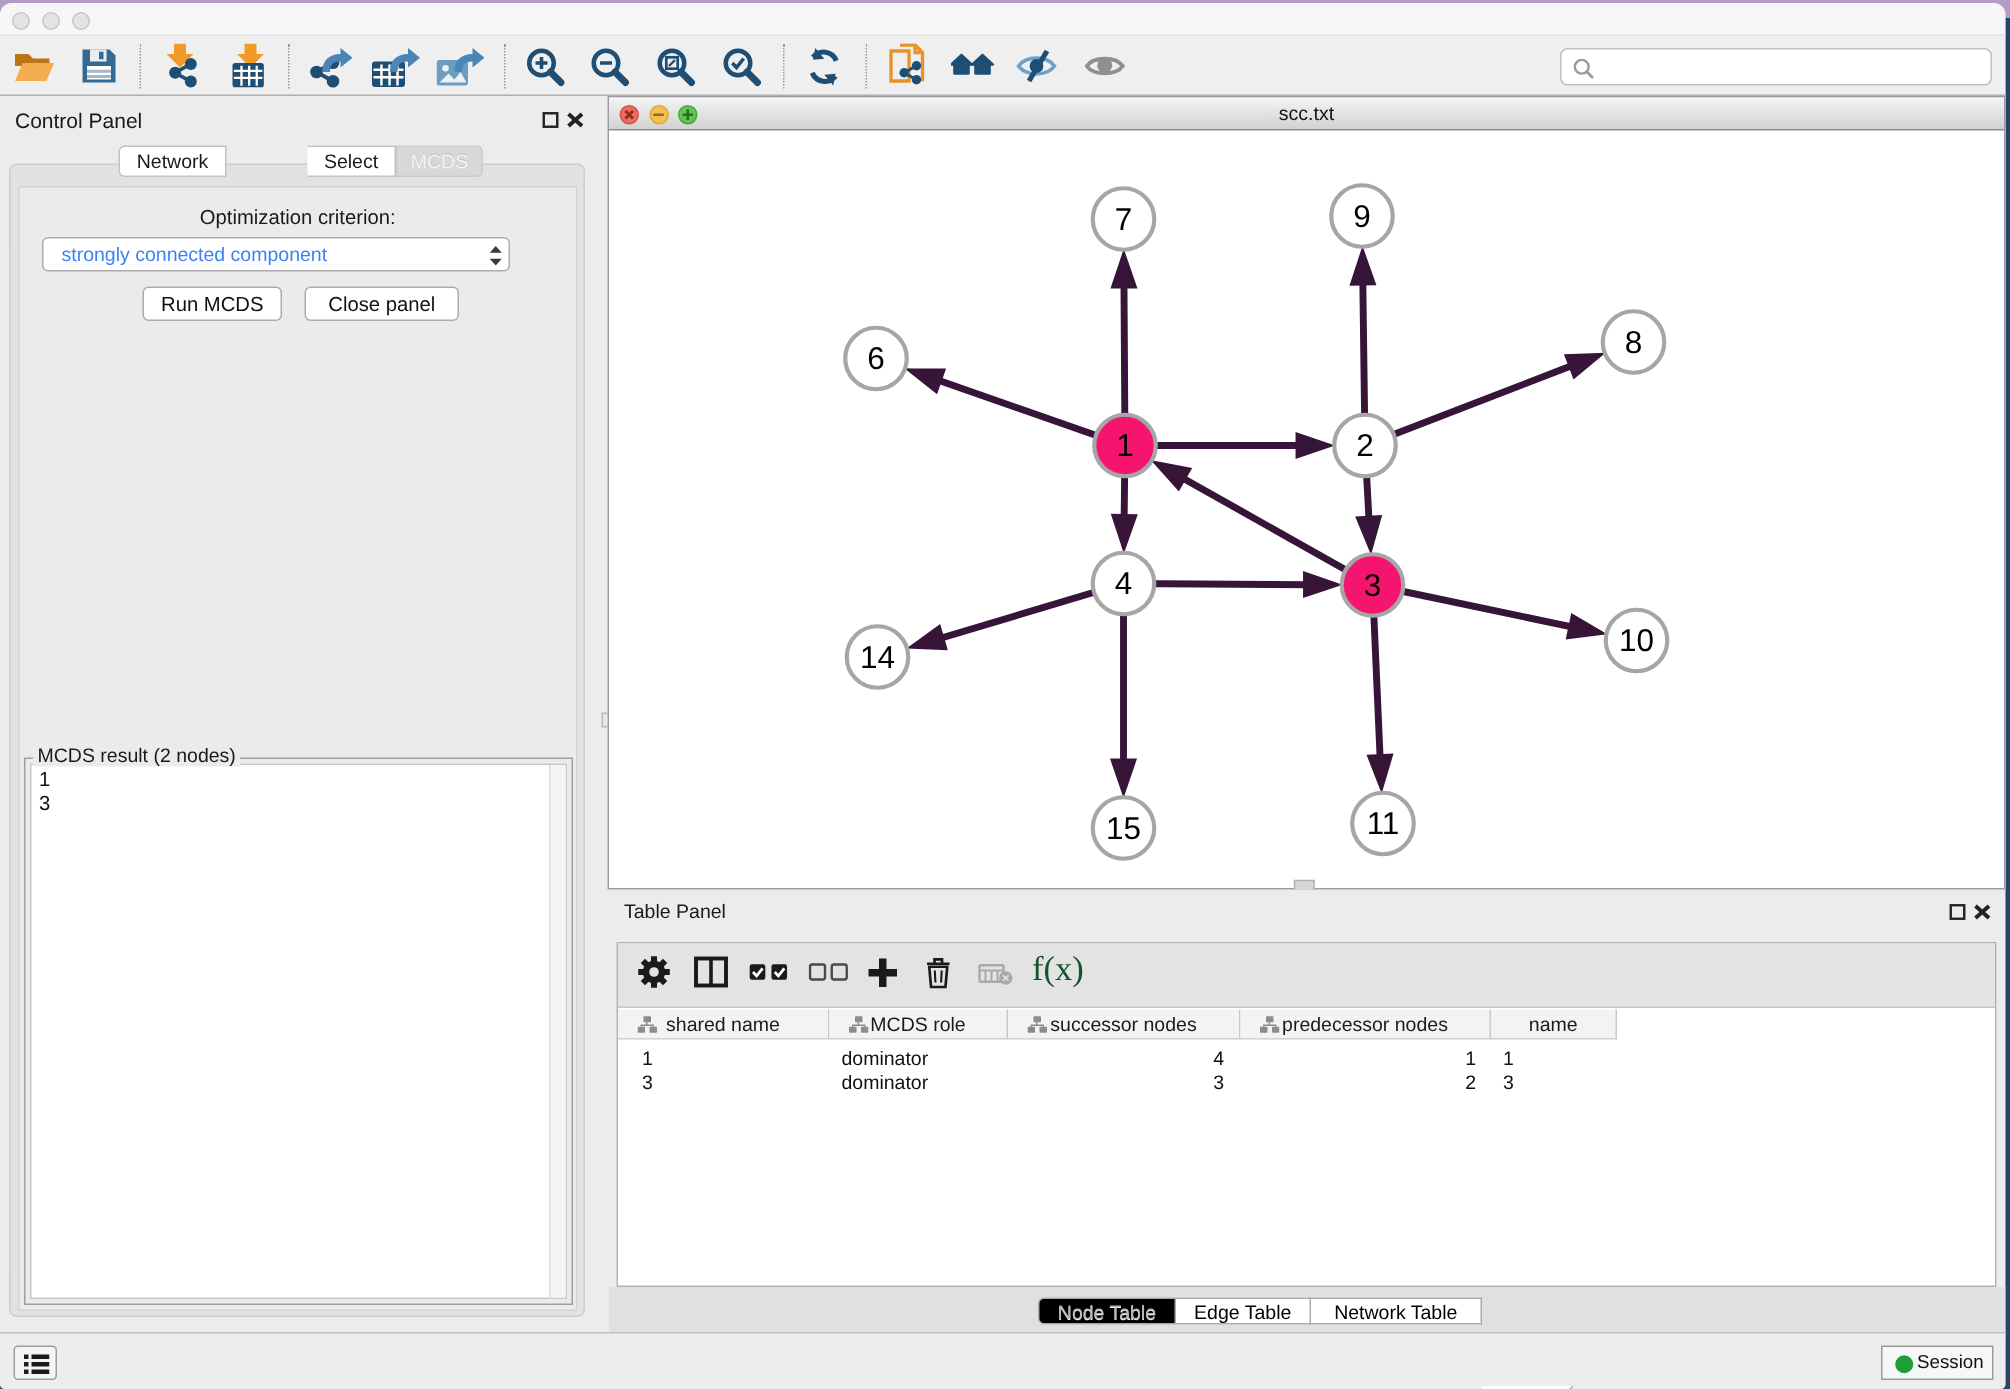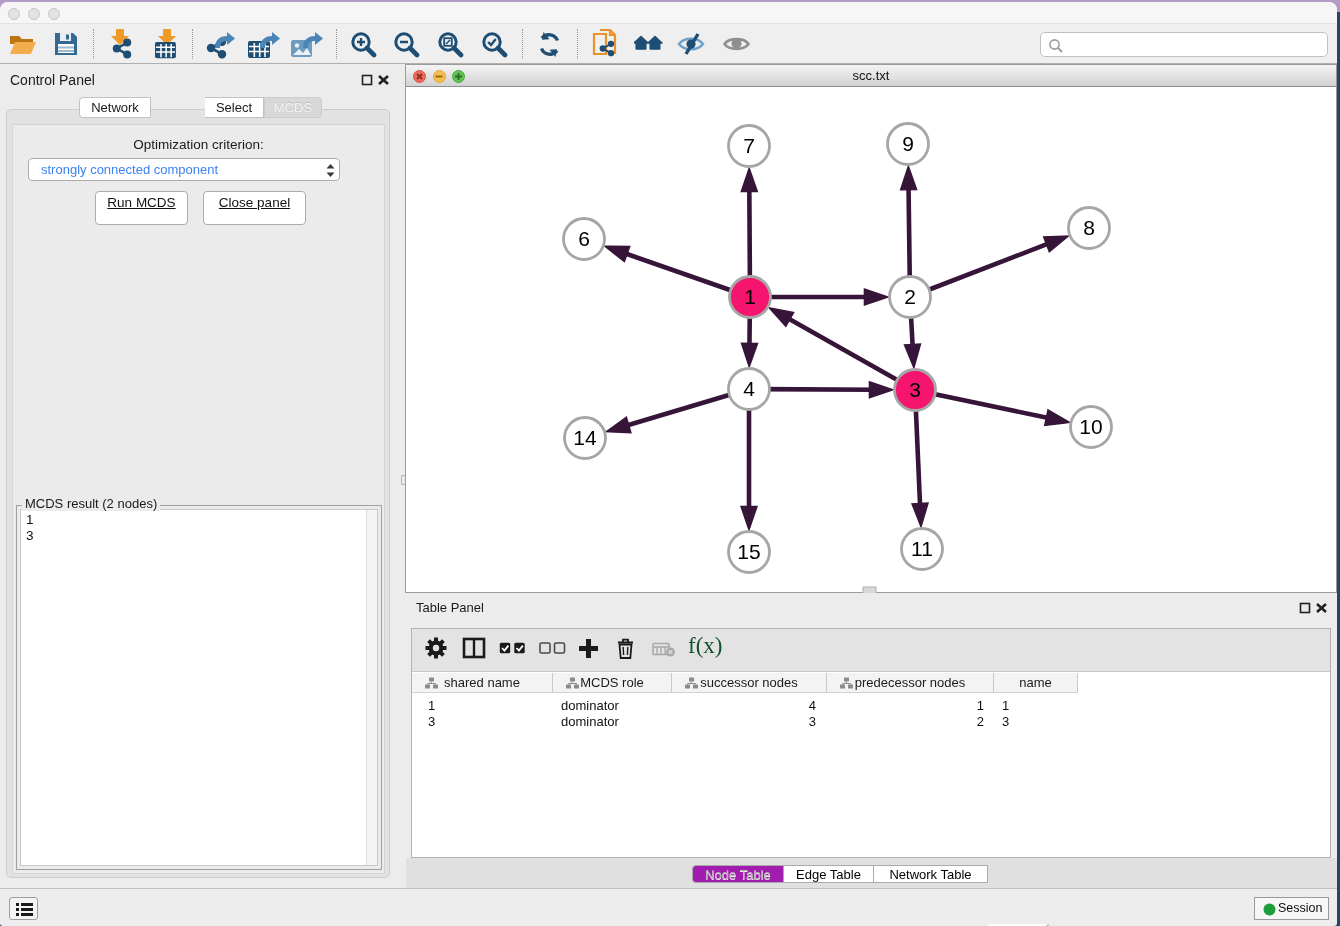--- a/index.html
+++ b/index.html
@@ -13,21 +13,21 @@
 #title { width:100%; top:4px; text-align:center; font-size:13px; color:#ABABAB; }
 #toolbar { left:0; top:22px; width:1337px; height:40px; background:#EFEFEF; border-bottom:1px solid #AFAFAF; }
 .sep { position:absolute; top:5px; height:30px; width:0; border-left:1px dotted #9A9A9A; }
 #search { left:1040px; top:8px; width:288px; height:25px; background:#fff; border:1px solid #C0C0C0; border-radius:5px; }
 #cp-title { left:10px; top:70px; font-size:14px; color:#1A1A1A; }
 #cp-outer { left:6px; top:107px; width:384px; height:769px; background:#E2E2E2; border:1px solid #CDCDCD; border-radius:5px; }
 #cp-inner { left:12px; top:122px; width:373px; height:750px; background:#EBEBEB; border:1px solid #D4D4D4; }
 .tab { position:absolute; top:95px; height:21px; background:#fff; border:1px solid #C2C2C2; font-size:13px; text-align:center; line-height:20px; color:#1A1A1A; }
 #opt-label { left:12px; top:135px; width:373px; text-align:center; font-size:13.5px; color:#1A1A1A; }
 #opt-select { left:28px; top:156px; width:312px; height:23px; background:#fff; border:1px solid #ACACAC; border-radius:4px; font-size:13px; line-height:21px; padding-left:12px; color:#3b82f6; }
-.btn { position:absolute; top:189px; height:34px; background:#fff; border:1px solid #ACACAC; border-radius:4px; font-size:13.5px; text-align:center; line-height:21px; color:#111;text-decoration:underline; }
+.btn { position:absolute; top:189px; height:23px; background:#fff; border:1px solid #ACACAC; border-radius:4px; font-size:13.5px; text-align:center; line-height:21px; color:#111; }
 #fieldset { left:16px; top:503px; width:366px; height:365px; border:1px solid #A0A0A0; }
 #fs-legend { left:22px; top:494px; z-index:5; line-height:15px; background:#EBEBEB; padding:0 3px; font-size:13px; color:#1A1A1A; }
 #fs-white { left:20px; top:507px; width:358px; height:357px; background:#fff; border:1px solid #C8C8C8; font-size:13.5px; color:#111; line-height:16px; padding:2px 0 0 5px; }
 #fs-scroll { left:366px; top:508px; width:11px; height:355px; background:#F4F4F4; border-left:1px solid #DEDEDE; }
 #netwin { left:405px; top:62px; width:932px; height:529px; border:1px solid #9B9B9B; background:#fff; }
 #nettitle { left:0; top:0; width:930px; height:22px; background:linear-gradient(#F4F4F4,#D2D2D2); border-bottom:1px solid #8F8F8F; }
 #nettitle .t { width:100%; top:3px; text-align:center; font-size:13px; color:#111; position:absolute; }
 .mac { position:absolute; top:4.5px; width:13px; height:13px; border-radius:50%; }
 #tp-title { left:416px; top:598px; font-size:13px; color:#1A1A1A; }
 #tp-box { left:411px; top:626px; width:920px; height:230px; background:#fff; border:1px solid #B2B2B2; }
@@ -391,21 +391,21 @@
     <div class="td" style="left:350px; top:69px; width:54px; text-align:right;">4</div>
     <div class="td" style="left:518px; top:69px; width:54px; text-align:right;">1</div>
     <div class="td" style="left:590px; top:69px;">1</div>
     <div class="td" style="left:16px; top:85px;">3</div>
     <div class="td" style="left:149px; top:85px;">dominator</div>
     <div class="td" style="left:350px; top:85px; width:54px; text-align:right;">3</div>
     <div class="td" style="left:518px; top:85px; width:54px; text-align:right;">2</div>
     <div class="td" style="left:590px; top:85px;">3</div>
   </div>
   <div id="bottabs-band" class="abs"></div>
-  <div class="btab" style="left:692px; width:92px; background:#a21caf; border-radius:4px 0 0 4px; color:#B6B6B6; text-shadow:0 1px 0 #F2F2F2;">Node Table</div>
+  <div class="btab" style="left:692px; width:92px; background:#000000; border-radius:4px 0 0 4px; color:#B6B6B6; text-shadow:0 1px 0 #F2F2F2;">Node Table</div>
   <div class="btab" style="left:784px; width:90px; border-left:none;">Edge Table</div>
   <div class="btab" style="left:874px; width:114px; border-left:none;">Network Table</div>
   <div class="btab" style="left:988px; width:61px; border-left:none; border-radius:0 4px 4px 0;margin-top:44px;">Motifs</div>
   <div id="statusbar" class="abs"></div>
   <div id="listbtn" class="abs">
       <svg class="abs" style="left:6px; top:4px;" width="17" height="15" viewBox="0 0 17 15">
         <g fill="#1A1A1A">
           <rect x="0" y="1" width="3" height="3"></rect>
           <rect x="5" y="1" width="12" height="3"></rect>
           <rect x="0" y="6" width="3" height="3"></rect>

